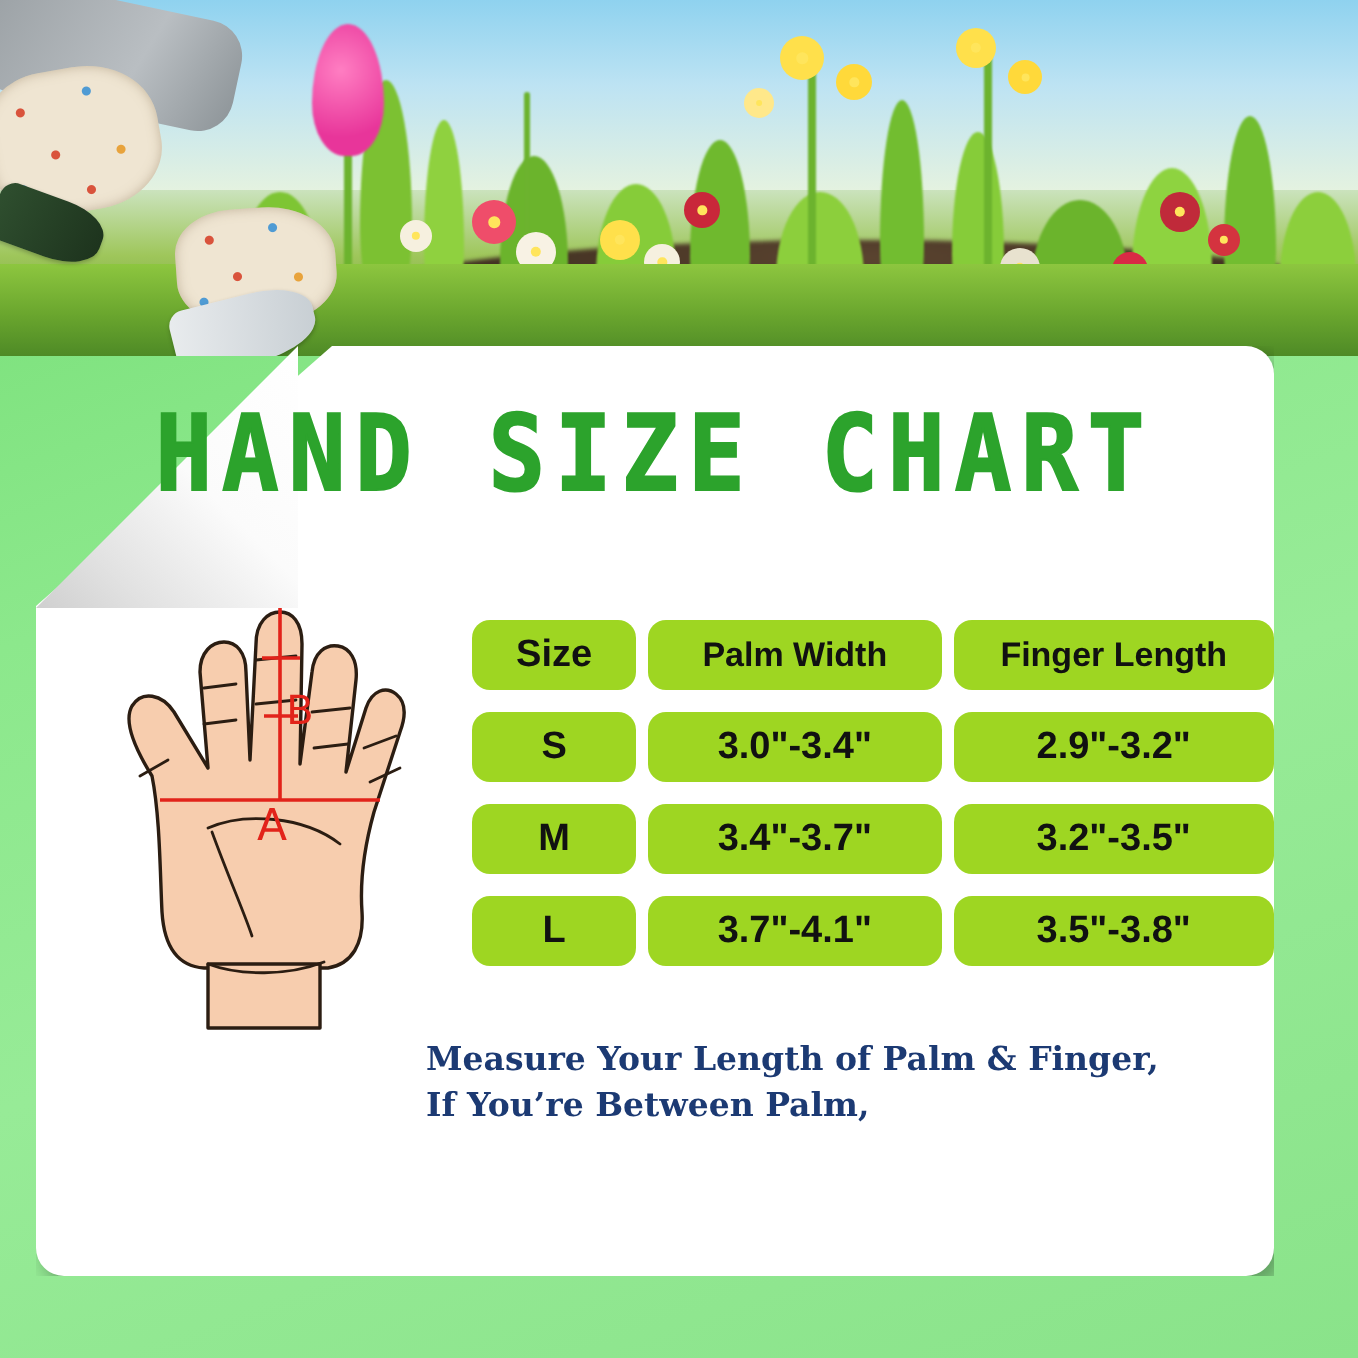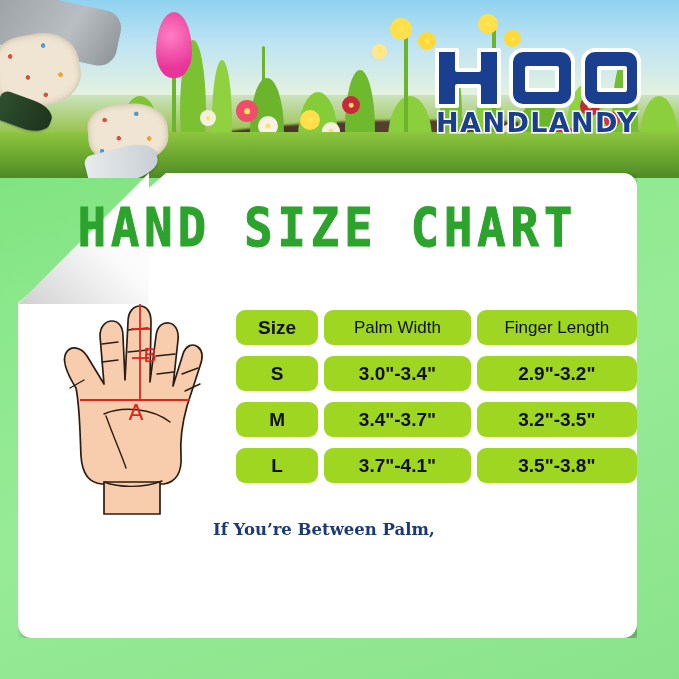--- a/index.html
+++ b/index.html
@@ -97,21 +97,21 @@
     background:#9ed622;border-radius:9px;height:35px;
     display:flex;align-items:center;justify-content:center;
     color:#111;font-weight:bold;font-size:19px;
     font-family:"Liberation Sans", sans-serif;
   }
   .c-size{width:84px;}
   .c-mid{width:150px;}
   .c-last{width:164px;}
   .trow.head .cell{font-size:17px;text-align:right;}
   .trow.head .c-size{font-size:19px;}
-  .trow.head .c-mid,.trow.head .c-last{font-weight:normal;}
+  .trow.head .c-mid,.trow.head .c-last{font-weight:bold;}
 
   
   .note{
     position:absolute;left:213px;top:518px;width:420px;
     font-family:"DejaVu Serif", serif;
     font-weight:bold;font-size:16.5px;line-height:1.42;
     color:#1c3a73;
   }
   .note div{white-space:nowrap;}
 </style>
@@ -174,35 +174,20 @@
     <div class="arm" style="left:-10px;top:0px;width:130px;height:56px;transform:rotate(12deg);"></div>
     <div class="glove" style="left:-6px;top:34px;width:86px;height:72px;transform:rotate(-10deg);">
         <div class="dots"></div>
       </div>
     <div class="glove" style="left:88px;top:104px;width:80px;height:58px;transform:rotate(-4deg);">
         <div class="dots"></div>
       </div>
     <div class="trowel" style="left:86px;top:148px;width:72px;height:34px;transform:rotate(-14deg);"></div>
     <div class="trowel" style="left:-4px;top:98px;width:56px;height:30px;transform:rotate(20deg);background:linear-gradient(100deg,#2f4f2f,#1d331d);"></div>
 
-    <div class="logo">
-      <svg width="212" height="96" viewBox="0 0 212 96">
-        <g>
-
-          <path d="M6 8 h20 v20 h22 v-20 h20 v56 h-20 v-20 h-22 v20 h-20 z" fill="#1b3f8f" stroke="#ffffff" stroke-width="4" stroke-linejoin="round"></path>
-
-          <path d="M80 20 a12 12 0 0 1 12 -12 h38 a12 12 0 0 1 12 12 v32 a12 12 0 0 1 -12 12 h-38 a12 12 0 0 1 -12 -12 z
-                   M96 26 v22 h30 v-22 z" fill="#1b3f8f" stroke="#ffffff" stroke-width="4" stroke-linejoin="round" fill-rule="evenodd"></path>
-
-          <path d="M152 20 a12 12 0 0 1 12 -12 h32 a12 12 0 0 1 12 12 v32 a12 12 0 0 1 -12 12 h-32 a12 12 0 0 1 -12 -12 z
-                   M168 26 v22 h26 v-22 z" fill="#1b3f8f" stroke="#ffffff" stroke-width="4" stroke-linejoin="round" fill-rule="evenodd"></path>
-        </g>
-        <text x="106" y="90" text-anchor="middle" font-family="DejaVu Sans, sans-serif" font-size="27" font-weight="bold" letter-spacing="1.4" fill="#1b3f8f" stroke="#ffffff" stroke-width="3" paint-order="stroke" id="logo-word">HANDLANDY</text>
-      </svg>
-    </div>
   </div>
 
   <div class="card"></div>
   <div class="fold"></div>
 
   <div class="title">HAND SIZE CHART</div>
 
   <div class="hand">
     <svg width="172" height="222" viewBox="0 0 172 222">
       <g stroke="#2b1d12" stroke-width="1.7" fill="#f7cdae" stroke-linejoin="round" stroke-linecap="round">
@@ -262,16 +247,17 @@
       <div class="cell c-last">3.2"-3.5"</div>
     </div>
     <div class="trow">
       <div class="cell c-size">L</div>
       <div class="cell c-mid">3.7"-4.1"</div>
       <div class="cell c-last">3.5"-3.8"</div>
     </div>
   </div>
 
   <div class="note">
+    <div>Measure Your Length of Palm &amp; Finger,</div>
     <div>If You’re Between Palm,</div>
   </div>
 
 </div>
 
 </body></html>

